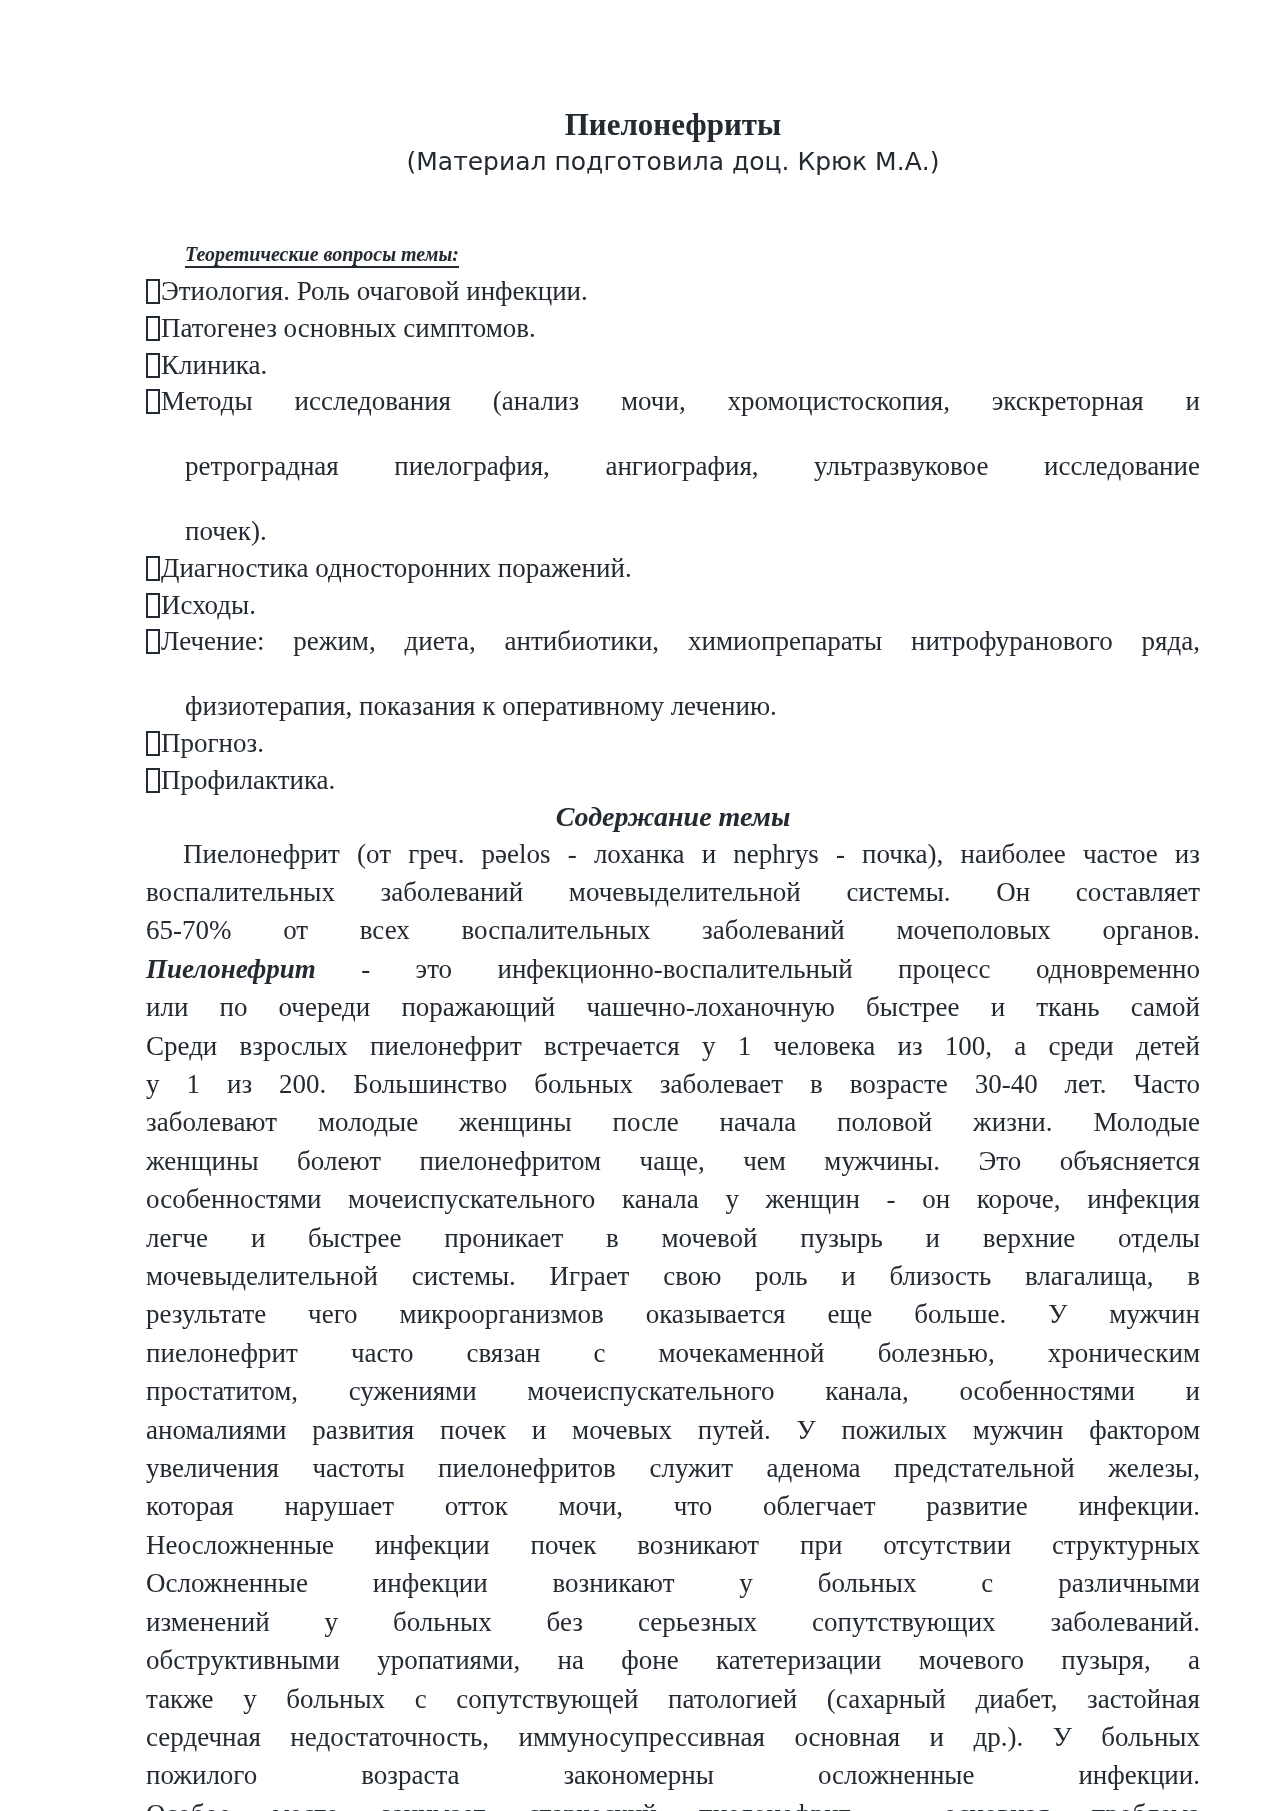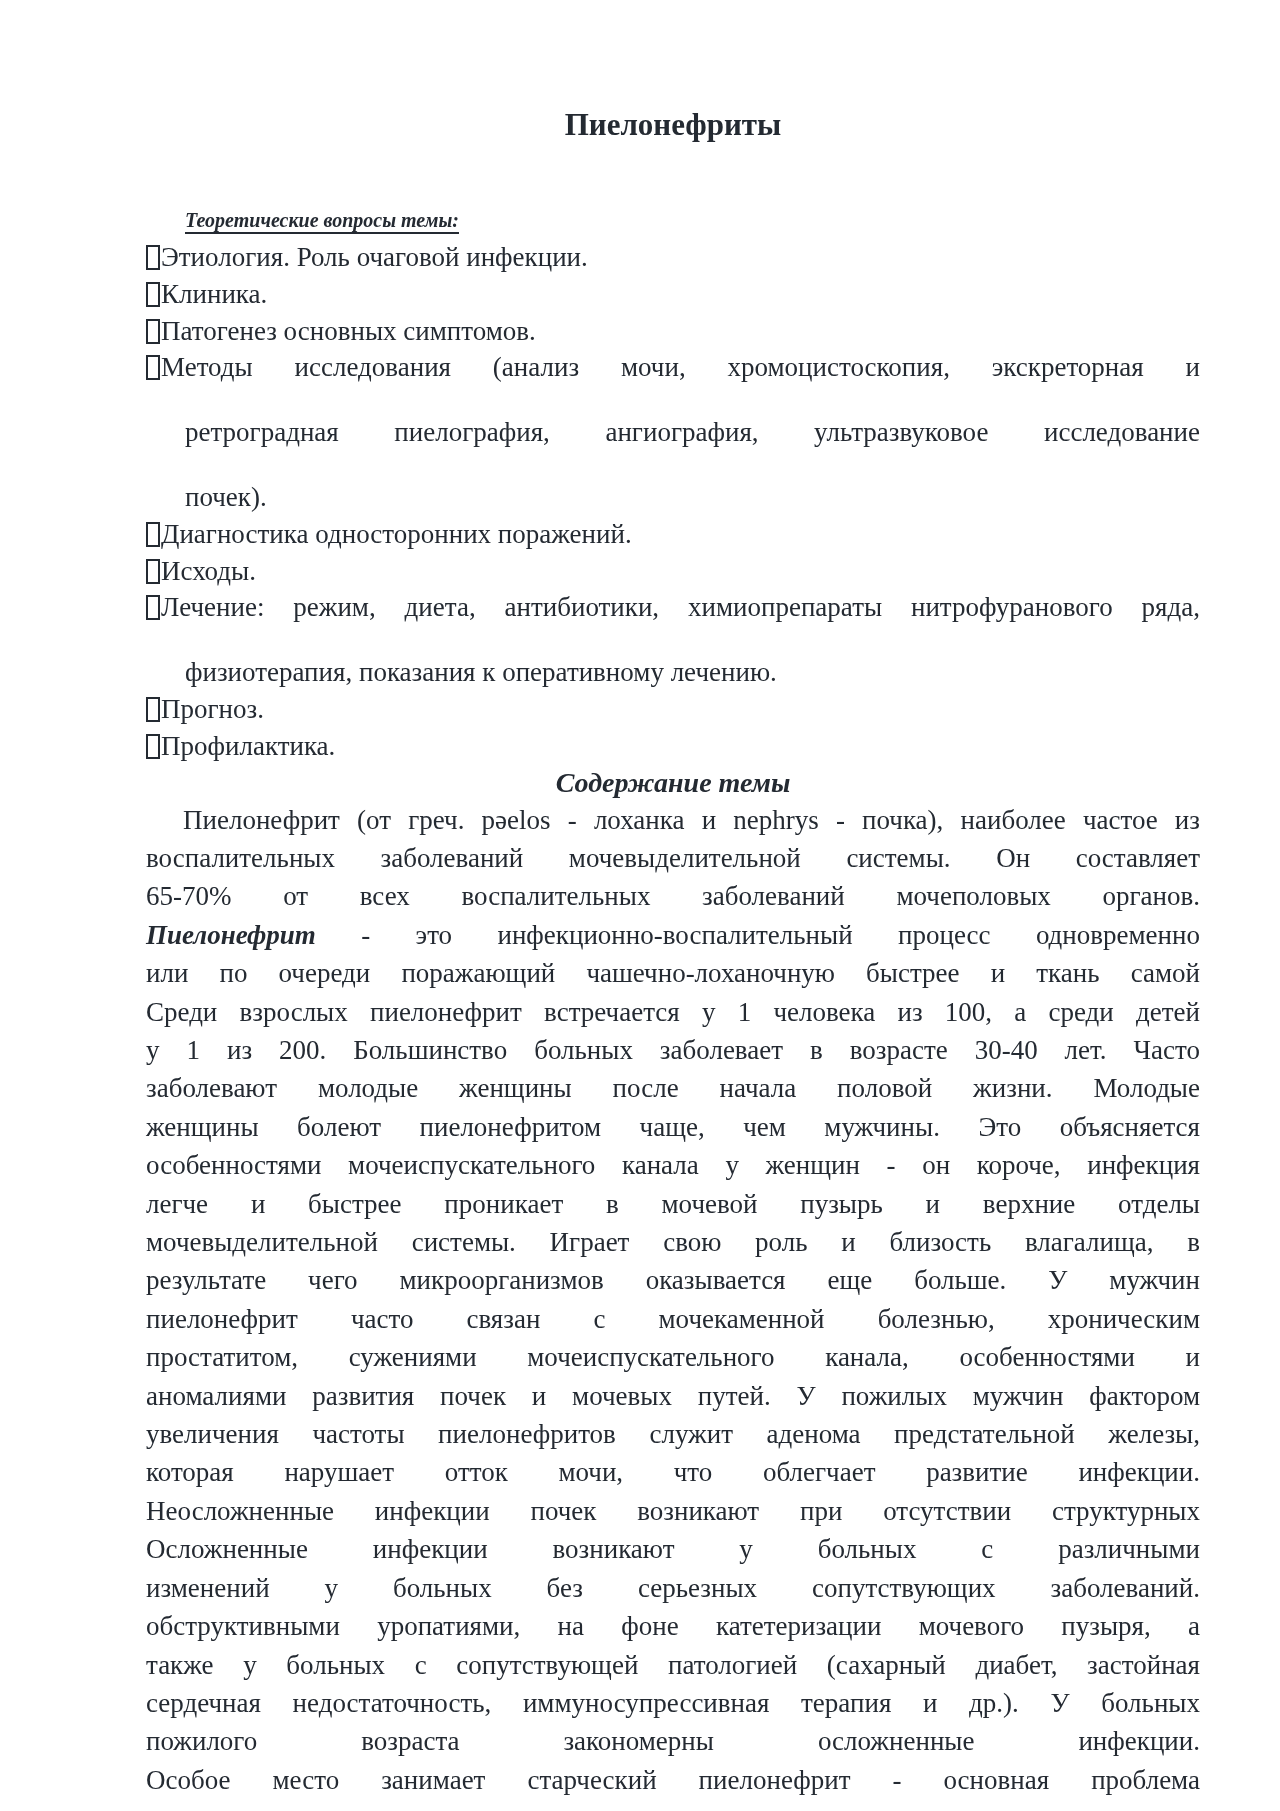--- a/index.html
+++ b/index.html
@@ -65,34 +65,35 @@
   }
   .body-line.j{text-align:justify;text-align-last:justify;}
   .body-line.indent{text-indent:37px;}
   .bi{font-weight:bold;font-style:italic;margin-top:28px;}
 </style>
 </head>
 <body>
 
 <div class="page">
   <div class="doc-title">Пиелонефриты</div>
+  <div class="doc-subtitle">(Материал подготовила доц. Крюк М.А.)</div>
 
   <div class="topics-heading">
     <span class="underlined">Теоретические вопросы темы:</span>
   </div>
 
   <div id="topics">
       <div>
         <div class="topic-line"><span class="bullet-box"></span>Этиология. Роль очаговой инфекции.</div>
       </div>
       <div>
-        <div class="topic-line"><span class="bullet-box"></span>Клиника.</div>
+        <div class="topic-line"><span class="bullet-box"></span>Патогенез основных симптомов.</div>
       </div>
       <div>
-        <div class="topic-line"><span class="bullet-box"></span>Патогенез основных симптомов.</div>
+        <div class="topic-line"><span class="bullet-box"></span>Клиника.</div>
       </div>
       <div>
         <div class="topic-line j"><span class="bullet-box"></span>Методы исследования (анализ мочи, хромоцистоскопия, экскреторная и</div>
         <div class="topic-line cont j">ретроградная пиелография, ангиография, ультразвуковое исследование</div>
         <div class="topic-line cont">почек).</div>
       </div>
       <div>
         <div class="topic-line"><span class="bullet-box"></span>Диагностика односторонних поражений.</div>
       </div>
       <div>
@@ -132,18 +133,18 @@
         <div class="body-line j">пиелонефрит часто связан с мочекаменной болезнью, хроническим</div>
         <div class="body-line j">простатитом, сужениями мочеиспускательного канала, особенностями и</div>
         <div class="body-line j">аномалиями развития почек и мочевых путей. У пожилых мужчин фактором</div>
         <div class="body-line j">увеличения частоты пиелонефритов служит аденома предстательной железы,</div>
         <div class="body-line j">которая нарушает отток мочи, что облегчает развитие инфекции.</div>
         <div class="body-line j">Неосложненные инфекции почек возникают при отсутствии структурных</div>
         <div class="body-line j">Осложненные инфекции возникают у больных с различными</div>
         <div class="body-line j">изменений у больных без серьезных сопутствующих заболеваний.</div>
         <div class="body-line j">обструктивными уропатиями, на фоне катетеризации мочевого пузыря, а</div>
         <div class="body-line j">также у больных с сопутствующей патологией (сахарный диабет, застойная</div>
-        <div class="body-line j">сердечная недостаточность, иммуносупрессивная терапия и др.). У больных</div>
+        <div class="body-line j">сердечная недостаточность, иммуносупрессивная основная и др.). У больных</div>
         <div class="body-line j">пожилого возраста закономерны осложненные инфекции.</div>
         <div class="body-line j">Особое место занимает старческий пиелонефрит - основная проблема</div>
       </div>
     </div>
 </div>
 
 </body></html>

